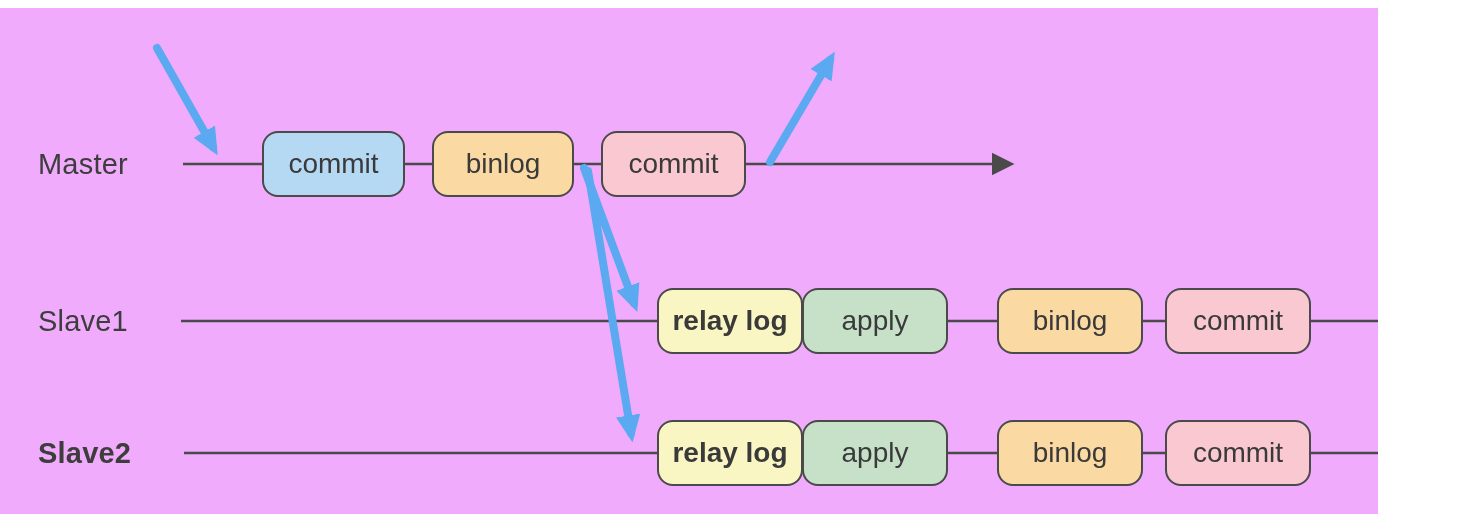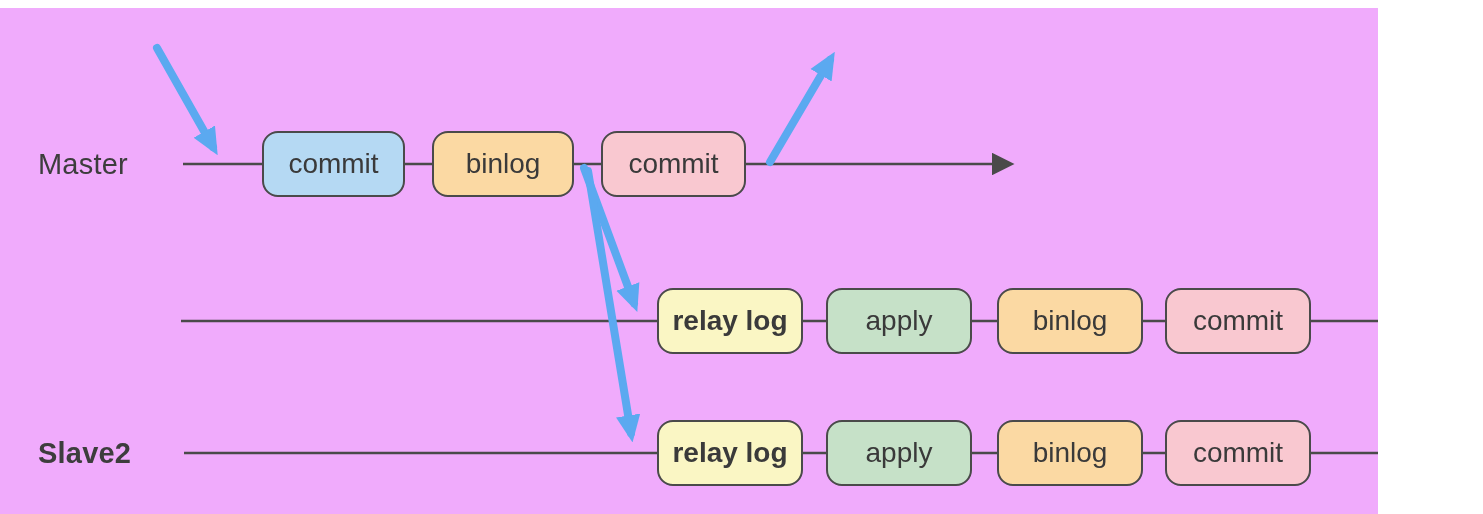--- a/index.html
+++ b/index.html
@@ -54,21 +54,21 @@
   .lane-slave1 .stage-box { top: 280px; }
   .lane-slave2 .stage-box { top: 412px; }
   .label-master { top: 136px; }
   .label-slave1 { top: 293px; }
   .label-slave2 { top: 425px; font-weight: bold; }
   
   .m-execute { left: 262px; width: 143px; }
   .m-binlog  { left: 432px; width: 142px; }
   .m-commit  { left: 601px; width: 145px; }
   .s-relay   { left: 657px; width: 146px; font-weight: bold; }
-  .s-apply   { left: 826px; width: 146px; }
+  .s-apply   { left: 802px; width: 146px; }
   .s-binlog  { left: 997px; width: 146px; }
   .s-commit  { left: 1165px; width: 146px; }
   .blue-layer { z-index: 3; }
   .line-layer { z-index: 1; }
 </style>
 </head>
 <body>
 
 <div class="canvas">
 
@@ -77,20 +77,21 @@
       <marker id="arrow-dark" viewBox="0 0 10 10" refX="8" refY="5" markerWidth="9" markerHeight="9" orient="auto-start-reverse">
         <path d="M0,0 L10,5 L0,10 z" fill="#4a4a4a"></path>
       </marker>
     </defs>
     <line x1="183" y1="156" x2="1010" y2="156" stroke="#4a4a4a" stroke-width="2.5" marker-end="url(#arrow-dark)"></line>
     <line x1="181" y1="313" x2="1442" y2="313" stroke="#4a4a4a" stroke-width="2.5" marker-end="url(#arrow-dark)"></line>
     <line x1="184" y1="445" x2="1442" y2="445" stroke="#4a4a4a" stroke-width="2.5" marker-end="url(#arrow-dark)"></line>
   </svg>
 
   <div class="lane-label label-master">Master</div>
+  <div class="lane-label label-slave1">Slave1</div>
   <div class="lane-label label-slave2">Slave2</div>
 
   <div class="lane-master">
     <div class="stage-box m-execute" style="background: rgb(181, 217, 243);">commit</div>
     <div class="stage-box m-binlog" style="background: rgb(251, 217, 163);">binlog</div>
     <div class="stage-box m-commit" style="background: rgb(249, 200, 208);">commit</div>
   </div>
 
   <div class="lane-slave1">
     <div class="stage-box s-relay" style="background: rgb(250, 246, 196);">relay log</div>

